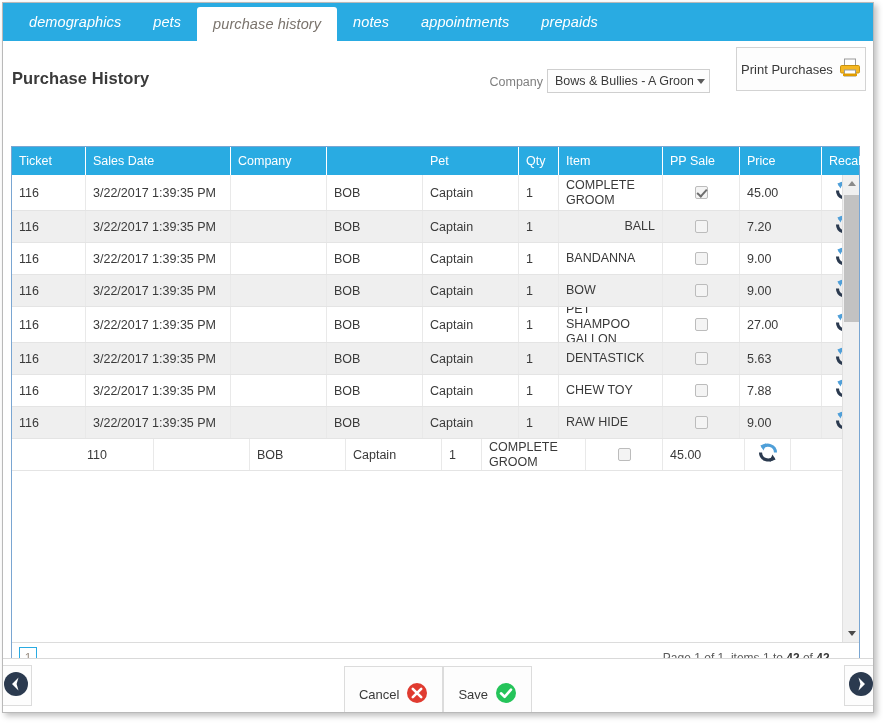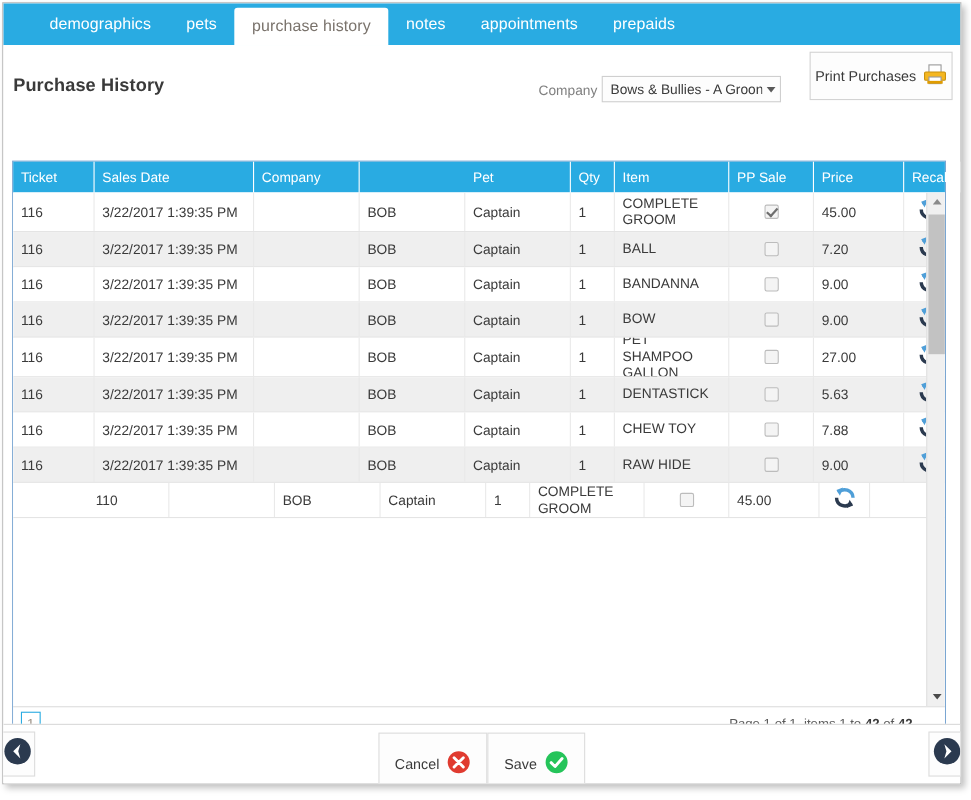--- a/index.html
+++ b/index.html
@@ -27,22 +27,23 @@
     overflow: hidden;
   }
 
   
   .tabbar {
     position: relative;
     height: 38px;
     background: #29abe2;
     display: flex;
     align-items: stretch;
-    padding-left: 26px;
+    padding-left: 10px;
     overflow: hidden;
+    font-style: italic;
   }
   .tab {
     display: flex;
     align-items: center;
     padding: 0 16px;
     font-size: 14.5px;
     color: #ffffff;
     cursor: pointer;
     white-space: nowrap;
     letter-spacing: .1px;
@@ -392,21 +393,21 @@
                     </svg></span>
                 </div>
               </div>
               <div class="row alt" style="height: 32px;">
                 <div class="cell" style="width: 74px; flex: 0 0 74px;">116</div>
                 <div class="cell" style="width: 145px; flex: 0 0 145px;">3/22/2017 1:39:35 PM</div>
                 <div class="cell" style="width: 96px; flex: 0 0 96px;"></div>
                 <div class="cell" style="width: 96px; flex: 0 0 96px;">BOB</div>
                 <div class="cell" style="width: 96px; flex: 0 0 96px;">Captain</div>
                 <div class="cell" style="width: 40px; flex: 0 0 40px;">1</div>
-                <div class="cell" style="width: 104px; flex: 0 0 104px;">
+                <div class="cell" style="width: 104px; flex: 0 0 104px; justify-content: flex-end;">
                   <span class="cell-item">BALL</span>
                 </div>
                 <div class="cell center" style="width: 77px; flex: 0 0 77px;">
                   <span class="chk"></span>
                 </div>
                 <div class="cell" style="width: 82px; flex: 0 0 82px;">7.20</div>
                 <div class="cell center" style="width: 46px; flex: 0 0 46px;">
                   <span class="recall-ico"><svg width="26" height="24" viewBox="0 0 26 24">
                       <path d="M20.5 11.5 A7.5 7.5 0 0 0 7.2 7.0" stroke="#4f9fd8" stroke-width="3.1" fill="none" stroke-linecap="butt"></path>
                       <path d="M11.3 2.2 L5.4 4.4 L8.6 9.6 Z" fill="#4f9fd8"></path>

